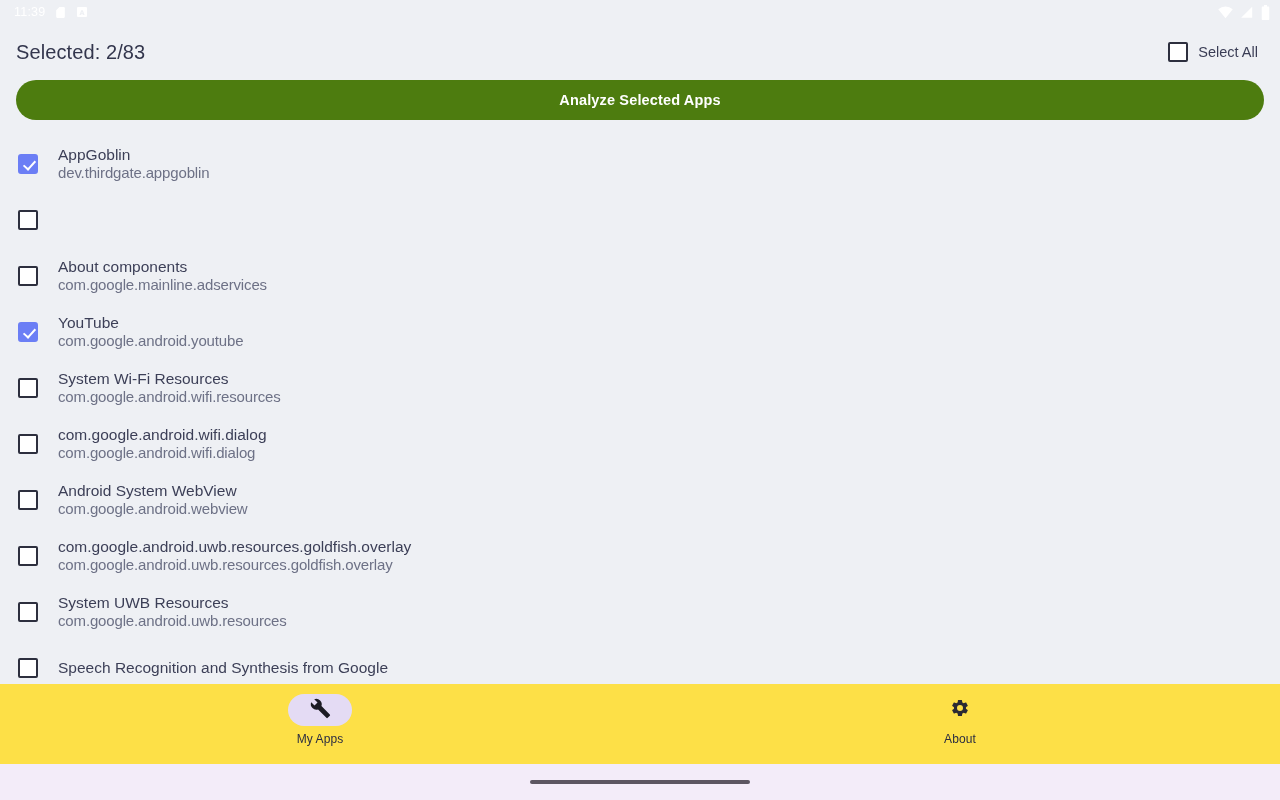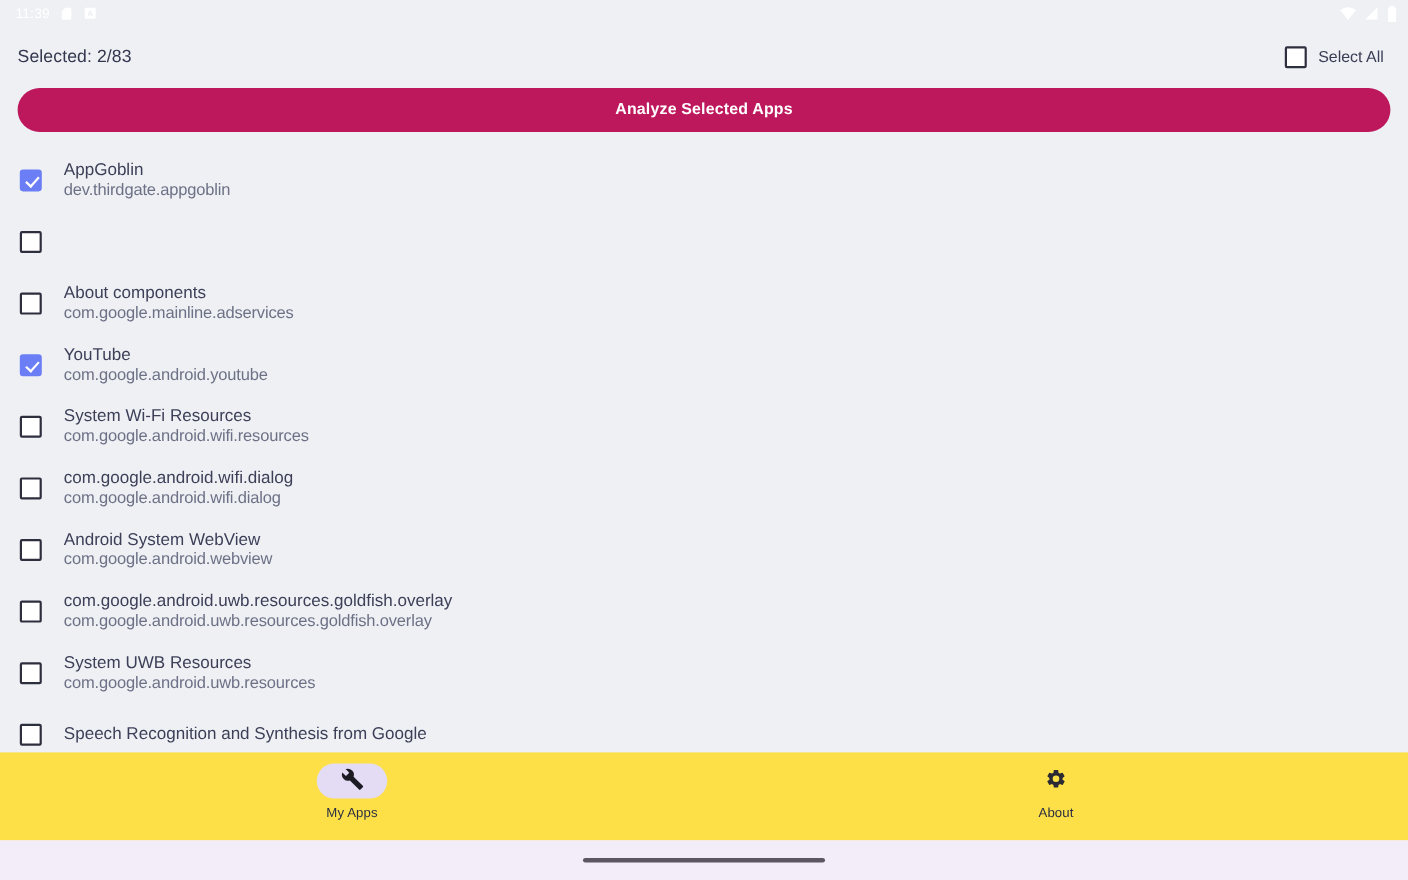--- a/index.html
+++ b/index.html
@@ -59,21 +59,21 @@
 
   
   .header {
     flex: 0 0 56px;
     display: flex;
     align-items: center;
     justify-content: space-between;
     padding: 0 22px 0 16px;
   }
   .selected-count {
-    font-size: 16px;
+    font-size: 20px;
     color: #33364d;
     letter-spacing: .1px;
   }
   .select-all {
     display: flex;
     align-items: center;
     gap: 10px;
     cursor: pointer;
   }
   .select-all-label {
@@ -112,21 +112,21 @@
   
   .analyze-wrap {
     flex: 0 0 48px;
     padding: 0 16px;
   }
   .analyze-btn {
     width: 100%;
     height: 40px;
     border: none;
     border-radius: 20px;
-    background: #be185d;
+    background: #4d7c0f;
     color: #ffffff;
     font-family: "Liberation Sans", sans-serif;
     font-size: 14.5px;
     font-weight: bold;
     letter-spacing: .15px;
     cursor: pointer;
     display: flex;
     align-items: center;
     justify-content: center;
   }

